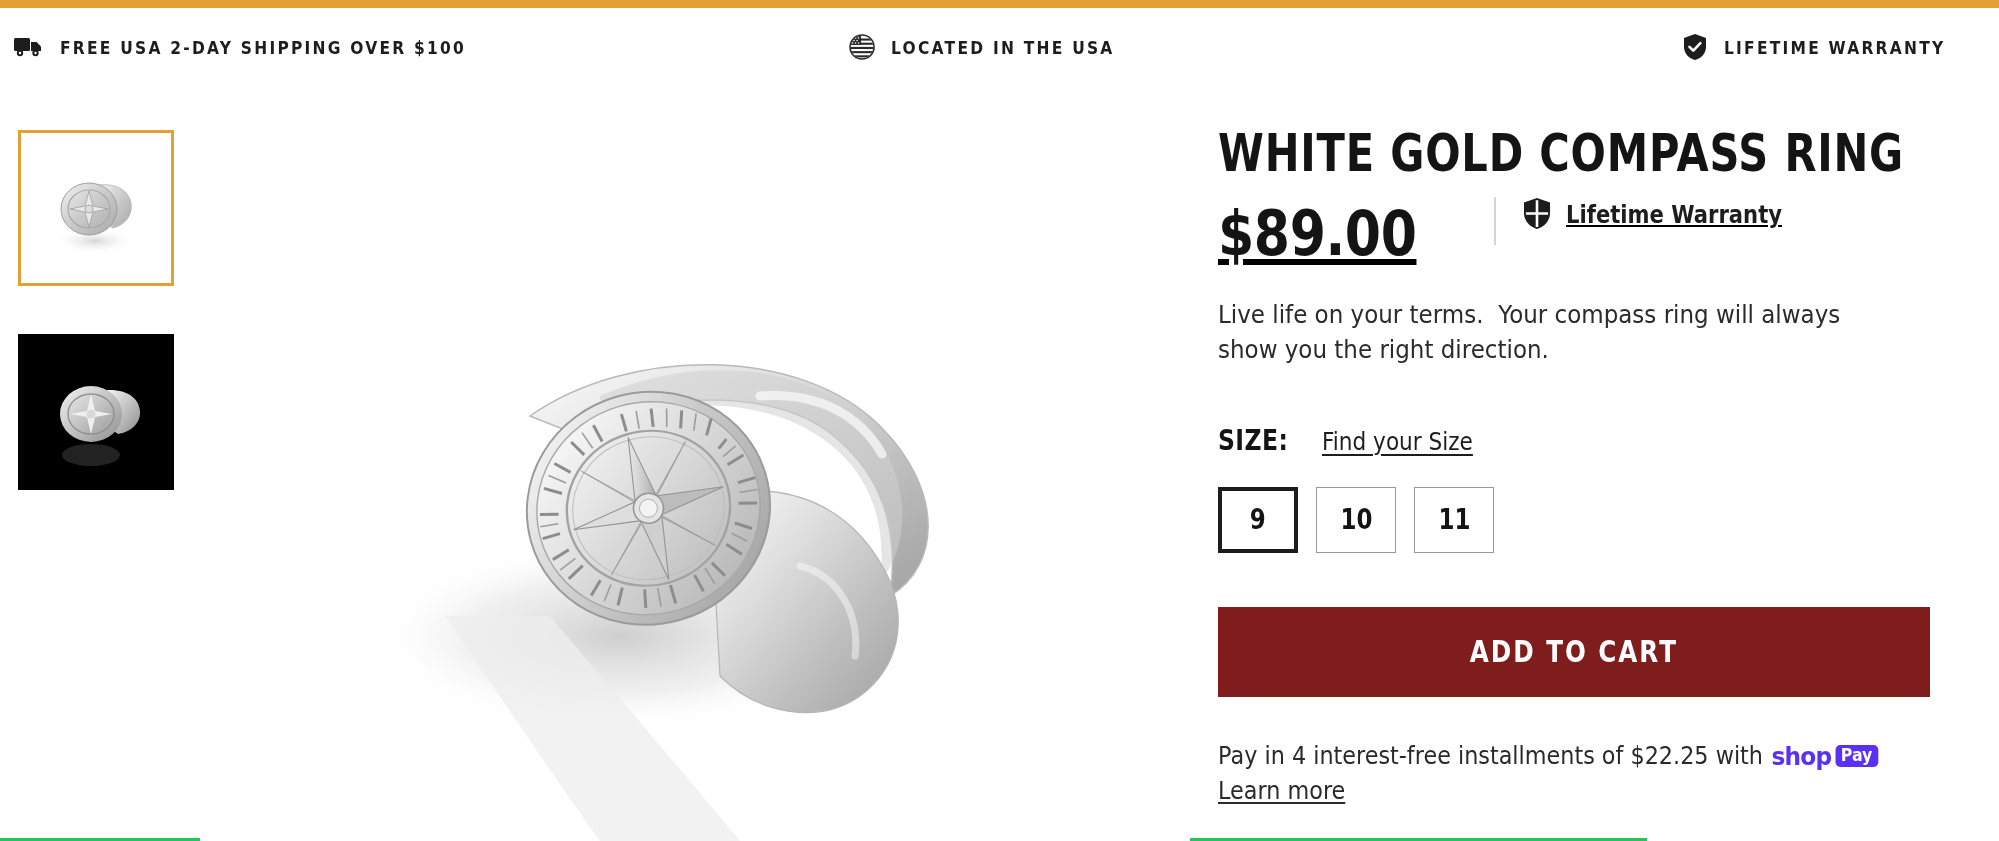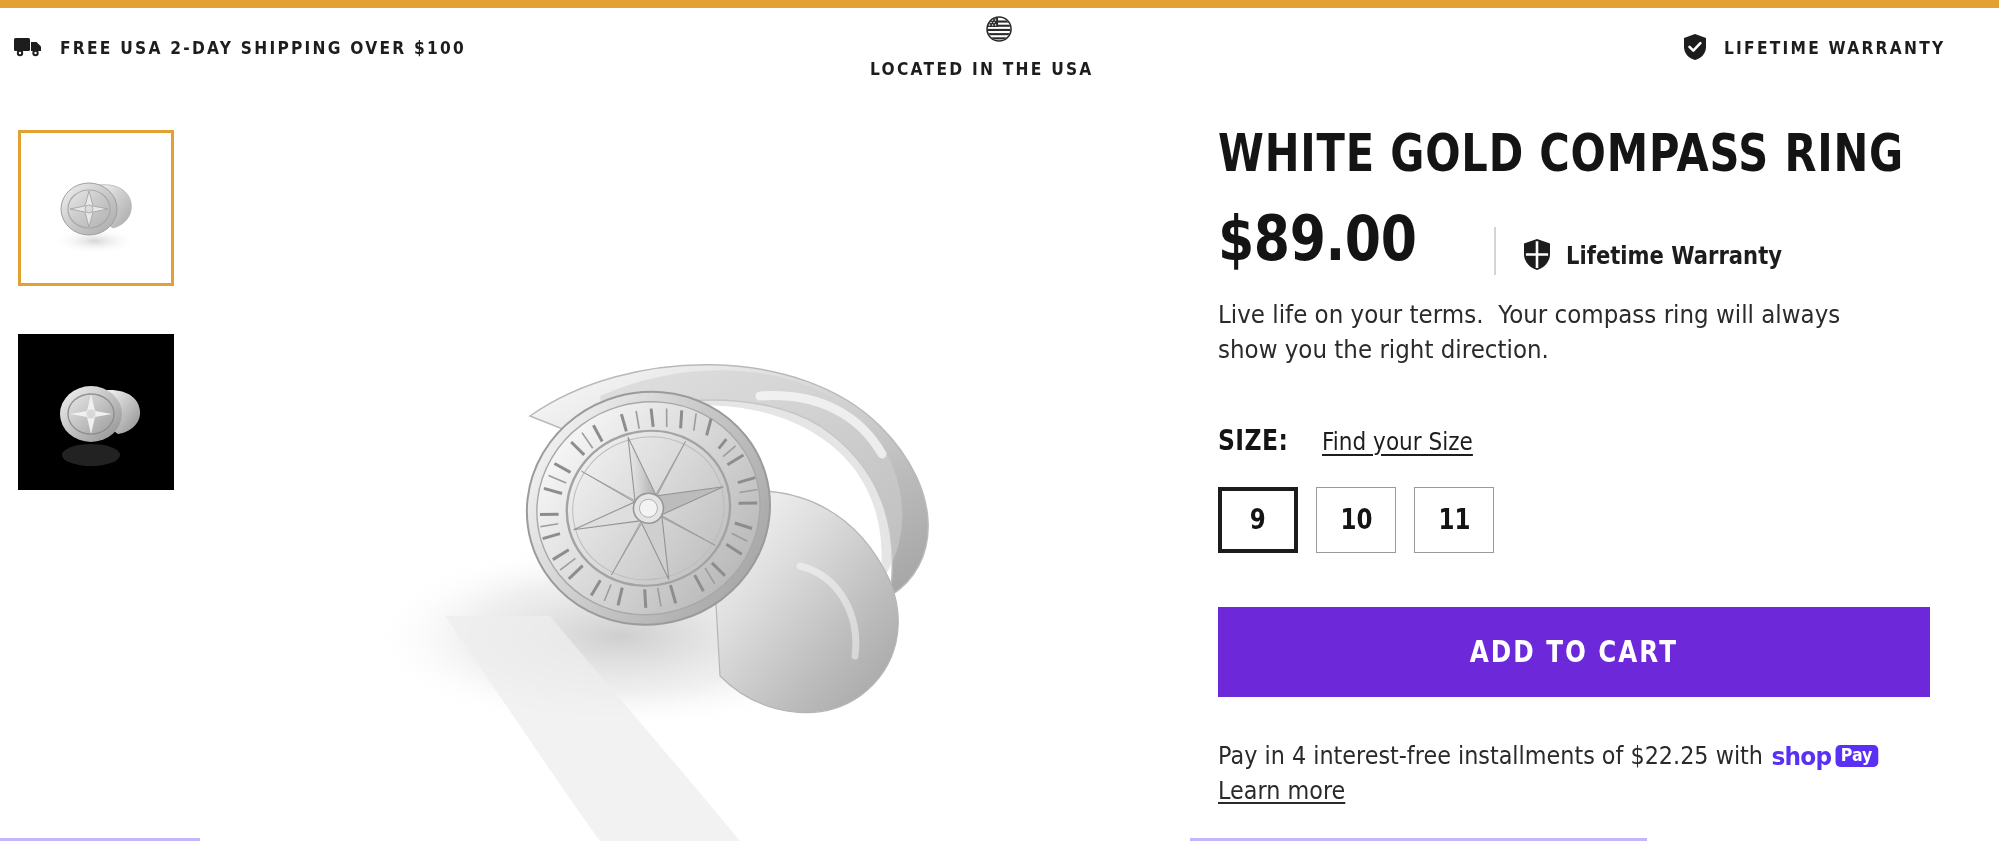--- a/index.html
+++ b/index.html
@@ -7,21 +7,21 @@
     margin: 0; padding: 0;
     width: 1999px; height: 841px;
     background: #ffffff;
     font-family: "Liberation Sans", sans-serif;
     overflow: hidden;
   }
   .page {
     position: relative;
     width: 1647px; height: 841px;
     background: #fff;
-    border-bottom: 3px solid #c4b5fd;
+    border-bottom: 3px solid #22c55e;
   }
 
   
   .top-stripe {
     position: absolute; top: 0; left: 0;
     width: 1999px; height: 8px;
     background: #e3a033;
   }
 
   
@@ -30,21 +30,21 @@
     width: 1999px; height: 78px;
     display: flex; align-items: center;
     background: #fff;
   }
   .announce-item {
     display: flex; align-items: center;
     gap: 16px;
     position: absolute;
   }
   .announce-item.left   { left: 14px; }
-  .announce-item.center { left: 50%; transform: translateX(-50%); flex-direction: column; }
+  .announce-item.center { left: 50%; transform: translateX(-50%); }
   .announce-item.right  { right: 18px; }
   .announce-text {
     font-family: "DejaVu Sans", sans-serif;
     font-size: 18px;
     font-weight: 700;
     letter-spacing: 2.6px;
     color: #1d1d1d;
     text-transform: uppercase;
     transform: scaleX(0.86);
     transform-origin: left center;
@@ -92,23 +92,24 @@
     letter-spacing: 1px;
     color: #141414;
     margin: 38px 0 0 0;
     text-transform: uppercase;
     transform: scaleX(0.80);
     transform-origin: left center;
     white-space: nowrap;
     line-height: 1.05;
   }
   .price-row {
-    display: flex; align-items: flex-end;
+    display: flex; align-items: flex-start;
     margin-top: 16px;
     height: 78px;
+    text-decoration: underline;
   }
   .price {
     font-family: "DejaVu Sans", sans-serif;
     font-size: 62px;
     font-weight: 700;
     color: #141414;
     letter-spacing: -0.5px;
     transform: scaleX(0.84);
     transform-origin: left center;
     white-space: nowrap;
@@ -177,21 +178,21 @@
     color: #141414;
     cursor: pointer;
     transform: scaleX(1);
   }
   .size-btn span { transform: scaleX(0.82); display: block; }
   .size-btn.selected { border: 4px solid #1c1c1c; }
 
   .add-to-cart {
     margin-top: 54px;
     width: 712px; height: 90px;
-    background: #6d28d9;
+    background: #7f1d1d;
     color: #ffffff;
     border: none;
     display: flex; align-items: center; justify-content: center;
     font-family: "DejaVu Sans", sans-serif;
     font-size: 30px; font-weight: 700;
     letter-spacing: 2.4px;
     text-transform: uppercase;
     cursor: pointer;
   }
   .add-to-cart span { transform: scaleX(0.82); display: block; }

